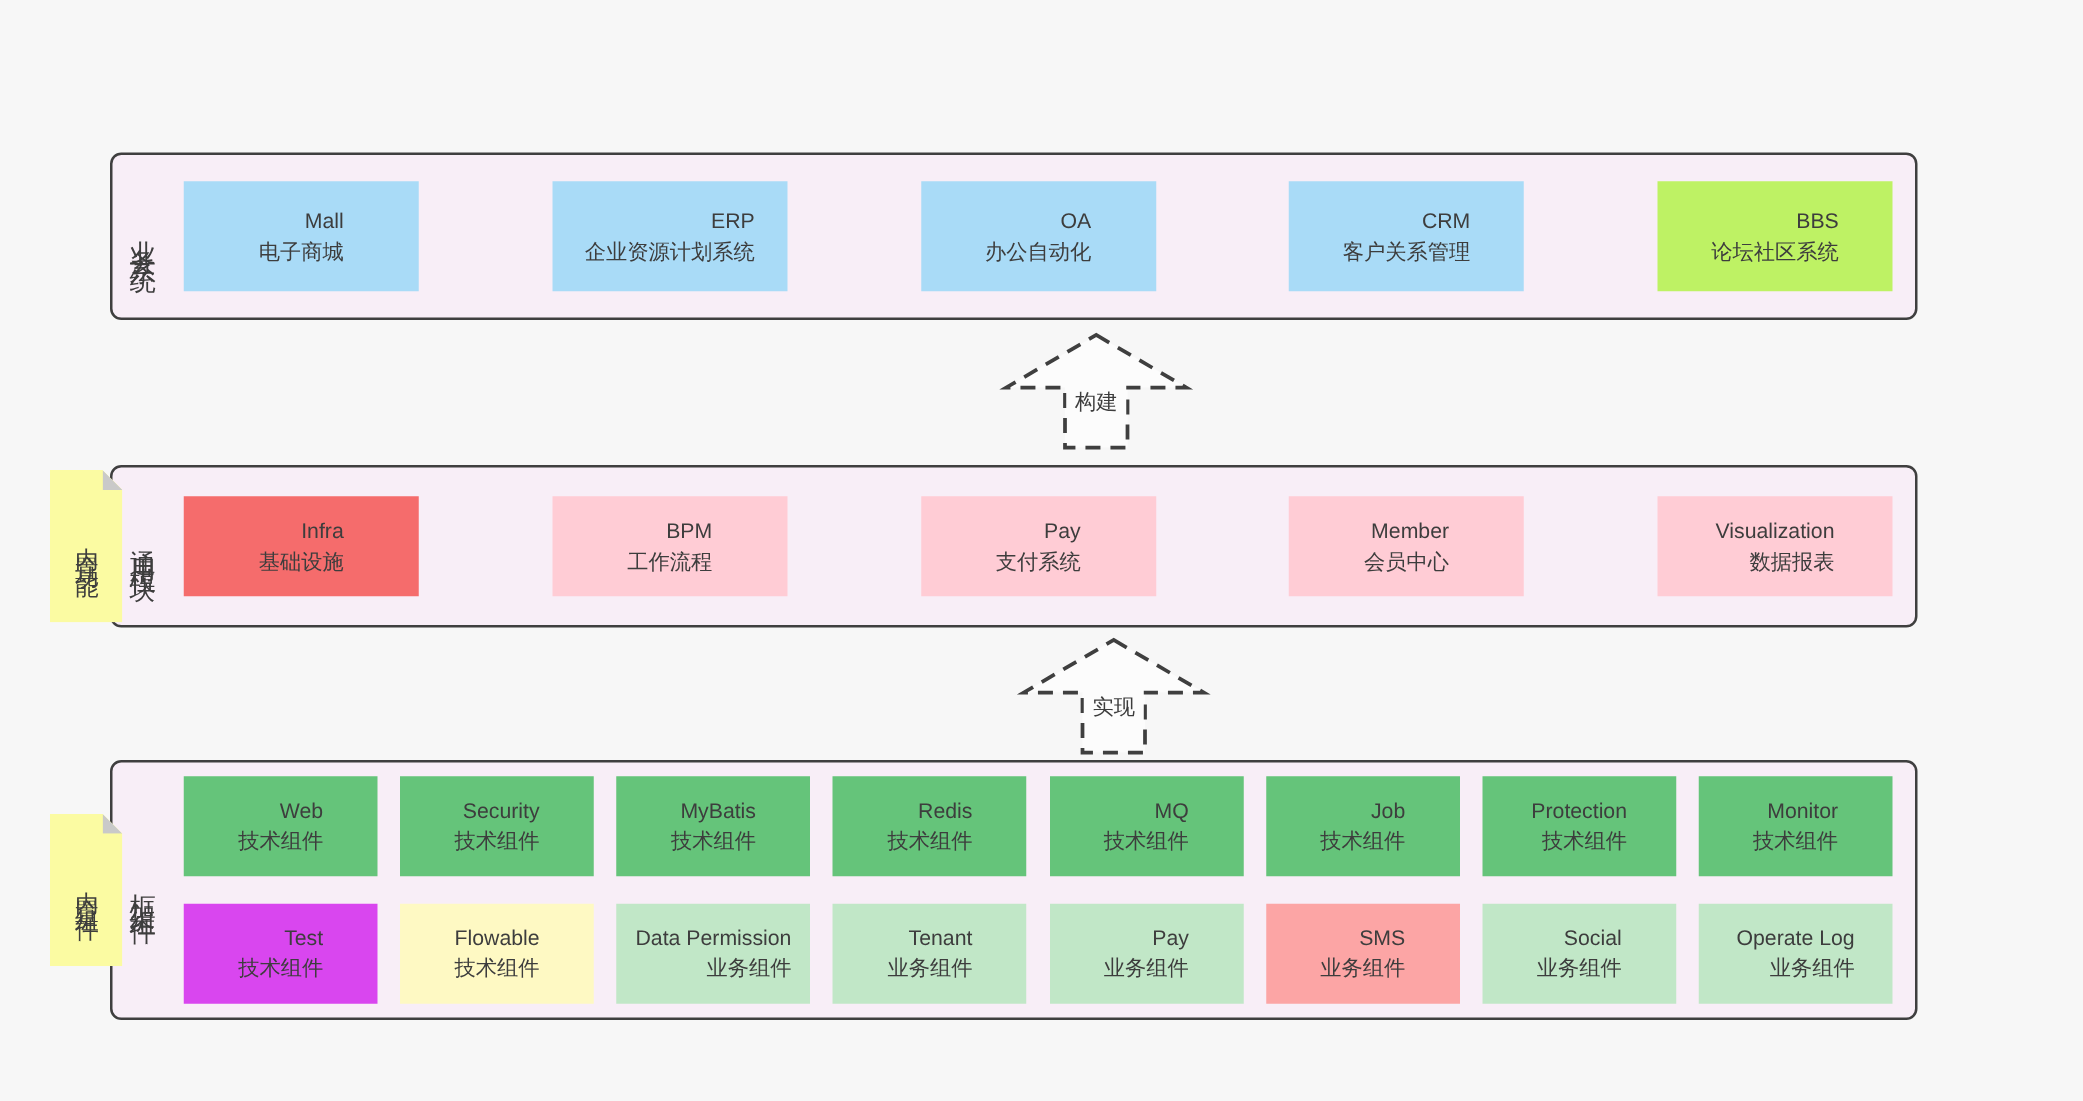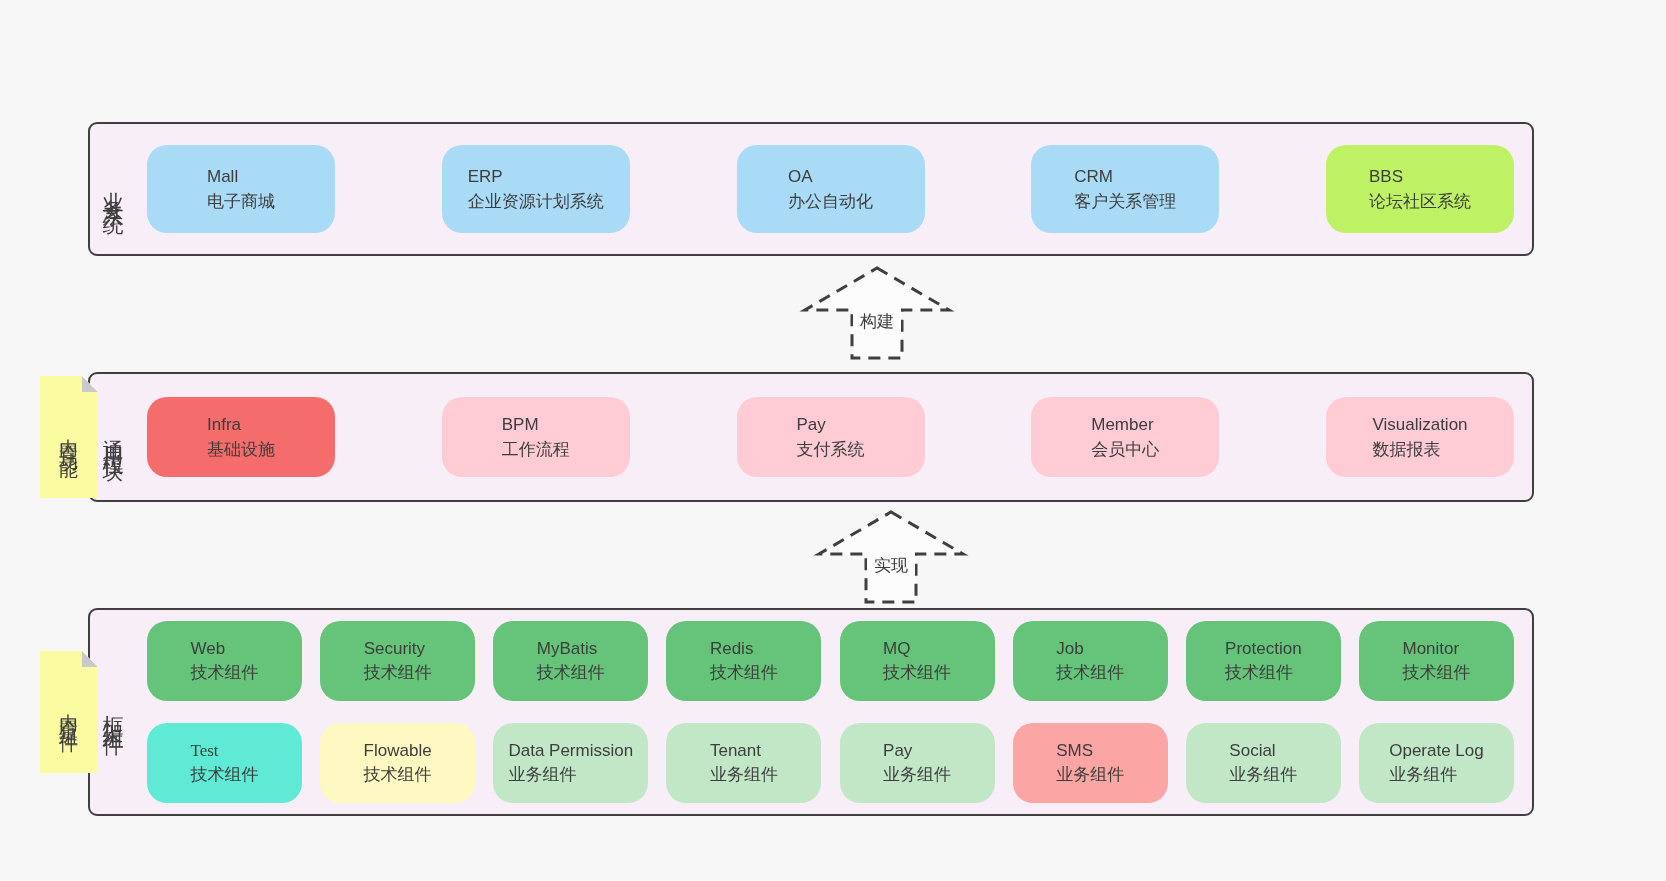--- a/index.html
+++ b/index.html
@@ -16,22 +16,22 @@
   .layer-2{top:372px;height:130px;}
   .layer-3{top:608px;height:208px;}
 
   .layer-label{position:absolute;left:13px;top:50%;transform:translateY(-50%);
          writing-mode:vertical-lr;text-orientation:upright;
          font-size:21px;letter-spacing:7px;line-height:1;white-space:nowrap;}
 
   .rows{position:absolute;left:57px;right:18px;top:0;bottom:0;
         display:flex;flex-direction:column;justify-content:center;gap:22px;}
   .row{display:flex;justify-content:space-between;}
-  .box{border-radius:20px;display:flex;align-items:center;justify-content:center;
-       text-align:left;white-space:pre-line;font-size:17px;line-height:1.5;padding:13px 10px;}
+  .box{border-radius:0;display:flex;align-items:center;justify-content:center;
+       text-align:right;white-space:pre-line;font-size:17px;line-height:1.5;padding:13px 10px;}
   .layer-1 .box{width:188px;height:88px;}
   .layer-2 .box{width:188px;height:80px;}
   .layer-3 .box{width:155px;height:80px;line-height:1.4;}
 
   .note{position:absolute;left:40px;width:58px;z-index:3;background:var(--noteBg);
         clip-path:polygon(0 0,calc(100% - 16px) 0,100% 16px,100% 100%,0 100%);
         display:flex;align-items:center;justify-content:center;}
   .note-2{top:376px;height:122px;}
   .note-3{top:651px;height:122px;}
   .fold{position:absolute;top:0;right:0;width:16px;height:16px;background:var(--noteFold);
@@ -119,21 +119,21 @@
           <div class="box" style="background: rgb(101, 196, 122);">MQ
 技术组件</div>
           <div class="box" style="background: rgb(101, 196, 122);">Job
 技术组件</div>
           <div class="box" style="background: rgb(101, 196, 122);">Protection
 技术组件</div>
           <div class="box" style="background: rgb(101, 196, 122);">Monitor
 技术组件</div>
         </div>
         <div class="row">
-          <div class="box" style="background: #5eead4; font-family: Liberation Serif, serif;">Test
+          <div class="box" style="background: #d946ef;">Test
 技术组件</div>
           <div class="box" style="background: #fef9c3;">Flowable
 技术组件</div>
           <div class="box" style="background: rgb(193, 231, 199);">Data Permission
 业务组件</div>
           <div class="box" style="background: rgb(193, 231, 199);">Tenant
 业务组件</div>
           <div class="box" style="background: rgb(193, 231, 199);">Pay
 业务组件</div>
           <div class="box" style="background: #fca5a5;">SMS

